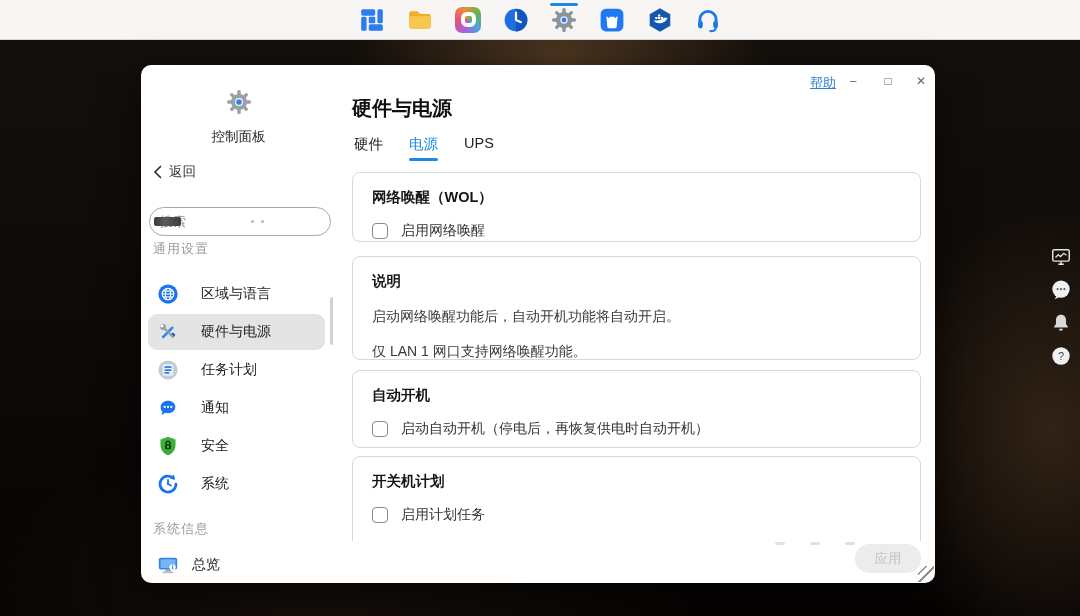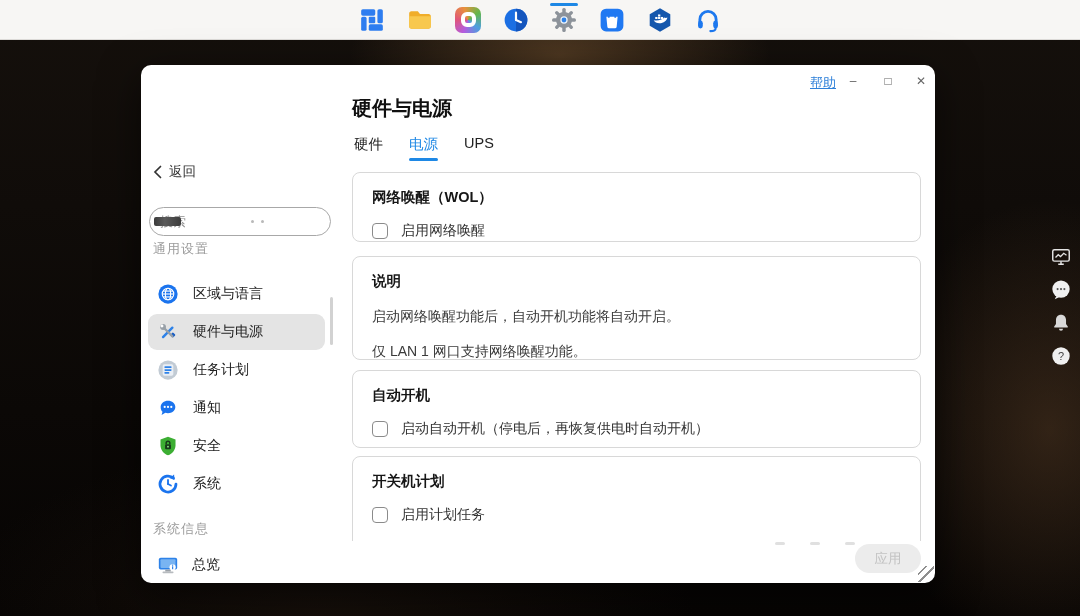--- a/index.html
+++ b/index.html
@@ -41,21 +41,21 @@
   .back-row { position:absolute; left:12px; top:98px; display:flex; align-items:center; gap:7px; font-size:13.5px; color:#333; cursor:pointer; }
   .search-box { position:absolute; left:8px; top:142px; width:182px; height:29px;
     border:1px solid #a8a8a8; border-radius:15px; background:#fff; display:flex; align-items:center; padding:0 10px; }
   .search-box input { border:none; outline:none; flex:1; font-size:13px; color:#333; background:transparent; font-family:inherit; }
   .search-box input::placeholder { color:#8e8e8e; }
   .clipped-icon { position:absolute; left:13px; top:152px; width:27px; height:9px; border-radius:2px;
     background:linear-gradient(90deg,#3c3c3c,#5a5a5a 40%,#3c3c3c); }
   .clipped-dot { position:absolute; top:155px; width:3px; height:3px; border-radius:50%; background:#b9b9b9; }
   .side-header { position:absolute; left:12px; font-size:13px; color:#9b9b9b; letter-spacing:1px; }
   .side-list { position:absolute; left:0; top:210px; width:195px; }
-  .side-item { position:relative; height:38px; display:flex; align-items:center; padding-left:16px; gap:14px; cursor:pointer; }
+  .side-item { position:relative; height:38px; display:flex; align-items:center; padding-left:16px; gap:22px; cursor:pointer; }
   .side-item .sel-bg { position:absolute; left:7px; top:1px; width:177px; height:36px; background:#e4e4e4; border-radius:9px; }
   .side-item .ic { width:22px; height:22px; position:relative; }
   .side-item .lbl { font-size:14px; color:#222; position:relative; }
   .side-scrollthumb { position:absolute; left:189px; top:232px; width:3px; height:48px; border-radius:2px; background:#d2d2d2; }
   .overview-item { position:absolute; left:0; top:481px; width:195px; height:38px; display:flex; align-items:center; padding-left:16px; gap:13px; cursor:pointer; }
   
   .content { position:absolute; left:211px; top:0; right:0; bottom:0; }
   .page-title { position:absolute; left:0; top:30px; font-size:20px; font-weight:700; color:#101010; }
   .tabs { position:absolute; left:2px; top:70px; display:flex; gap:26px; }
   .tab { font-size:14.5px; color:#222; cursor:pointer; padding-bottom:7px; position:relative; }
@@ -202,20 +202,36 @@
 </div>
 
 <div class="window">
 
   <a class="titlebar-help">帮助</a>
   <div class="winctl ctl-min">–</div>
   <div class="winctl ctl-max">□</div>
   <div class="winctl ctl-close">✕</div>
 
   <div class="sidebar">
+    <div class="app-head">
+      <span class="gearwrap">
+        <svg class="icon26" viewBox="0 0 24 24">
+            <g fill="#9aa0a7">
+              <rect x="10.4" y="1" width="3.2" height="22" rx="1.4"></rect>
+              <rect x="10.4" y="1" width="3.2" height="22" rx="1.4" transform="rotate(45 12 12)"></rect>
+              <rect x="10.4" y="1" width="3.2" height="22" rx="1.4" transform="rotate(90 12 12)"></rect>
+              <rect x="10.4" y="1" width="3.2" height="22" rx="1.4" transform="rotate(135 12 12)"></rect>
+              <circle cx="12" cy="12" r="7.4"></circle>
+            </g>
+            <circle cx="12" cy="12" r="3.6" fill="#fff"></circle>
+            <circle cx="12" cy="12" r="2.6" fill="#2e82e8"></circle>
+          </svg>
+      </span>
+      <div class="app-label">控制面板</div>
+    </div>
 
     <div class="back-row">
       <svg width="9" height="14" viewBox="0 0 9 14">
           <path d="M7.5 1.5L2 7l5.5 5.5" stroke="#333" stroke-width="1.7" fill="none" stroke-linecap="round"></path>
         </svg>
       <span>返回</span>
     </div>
 
     <div class="search-box">
       <input type="text" placeholder="搜索" style="">

